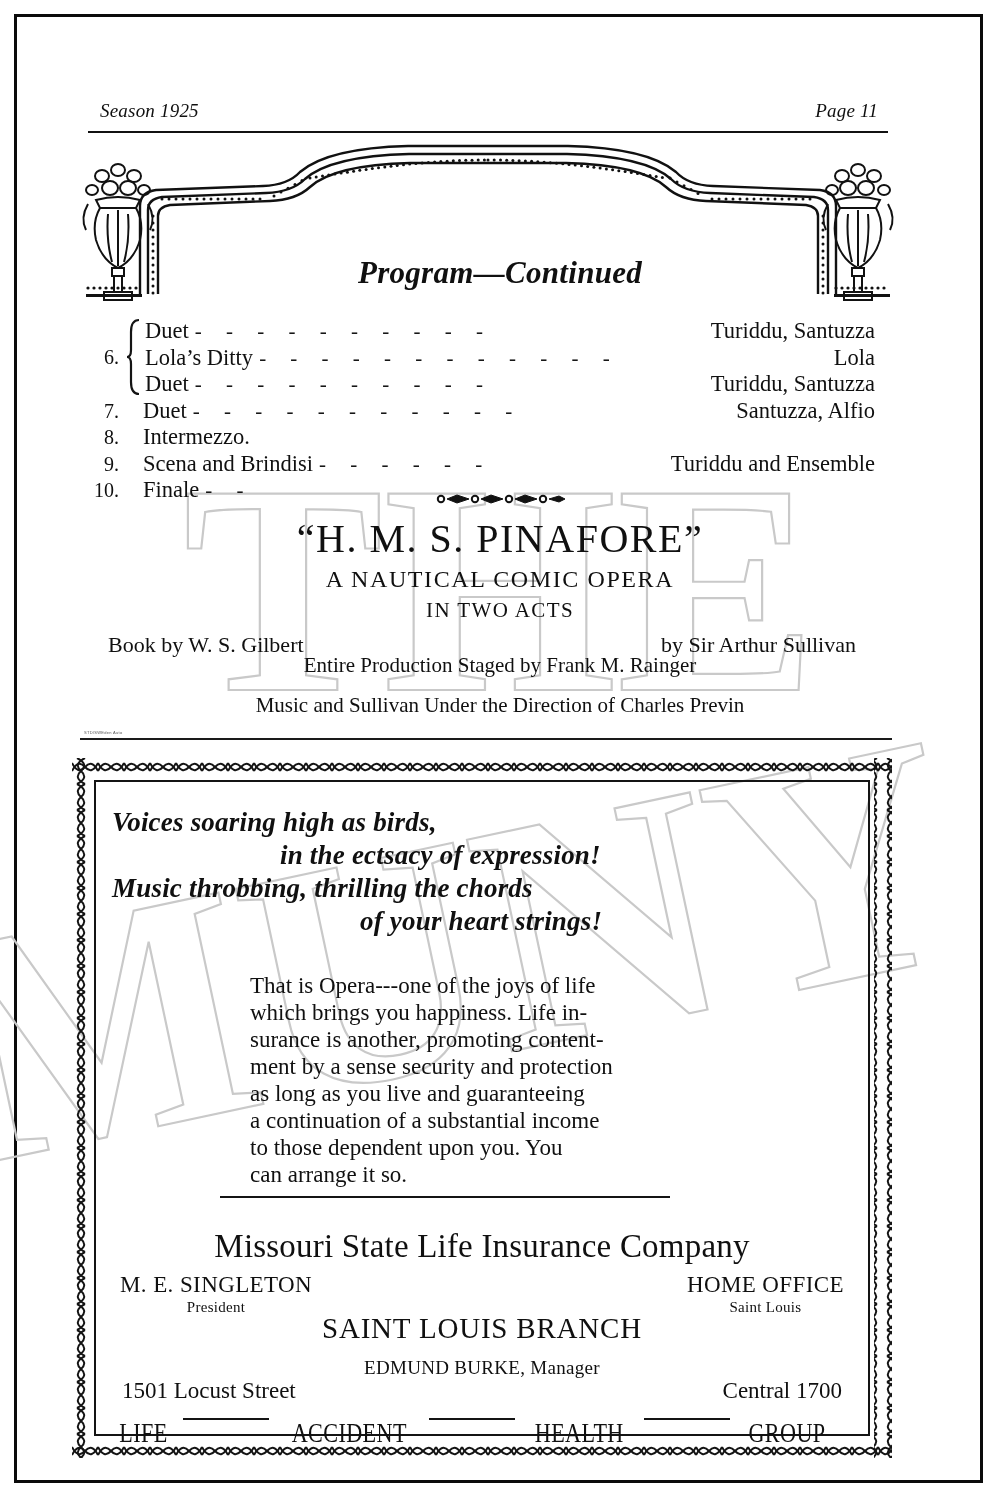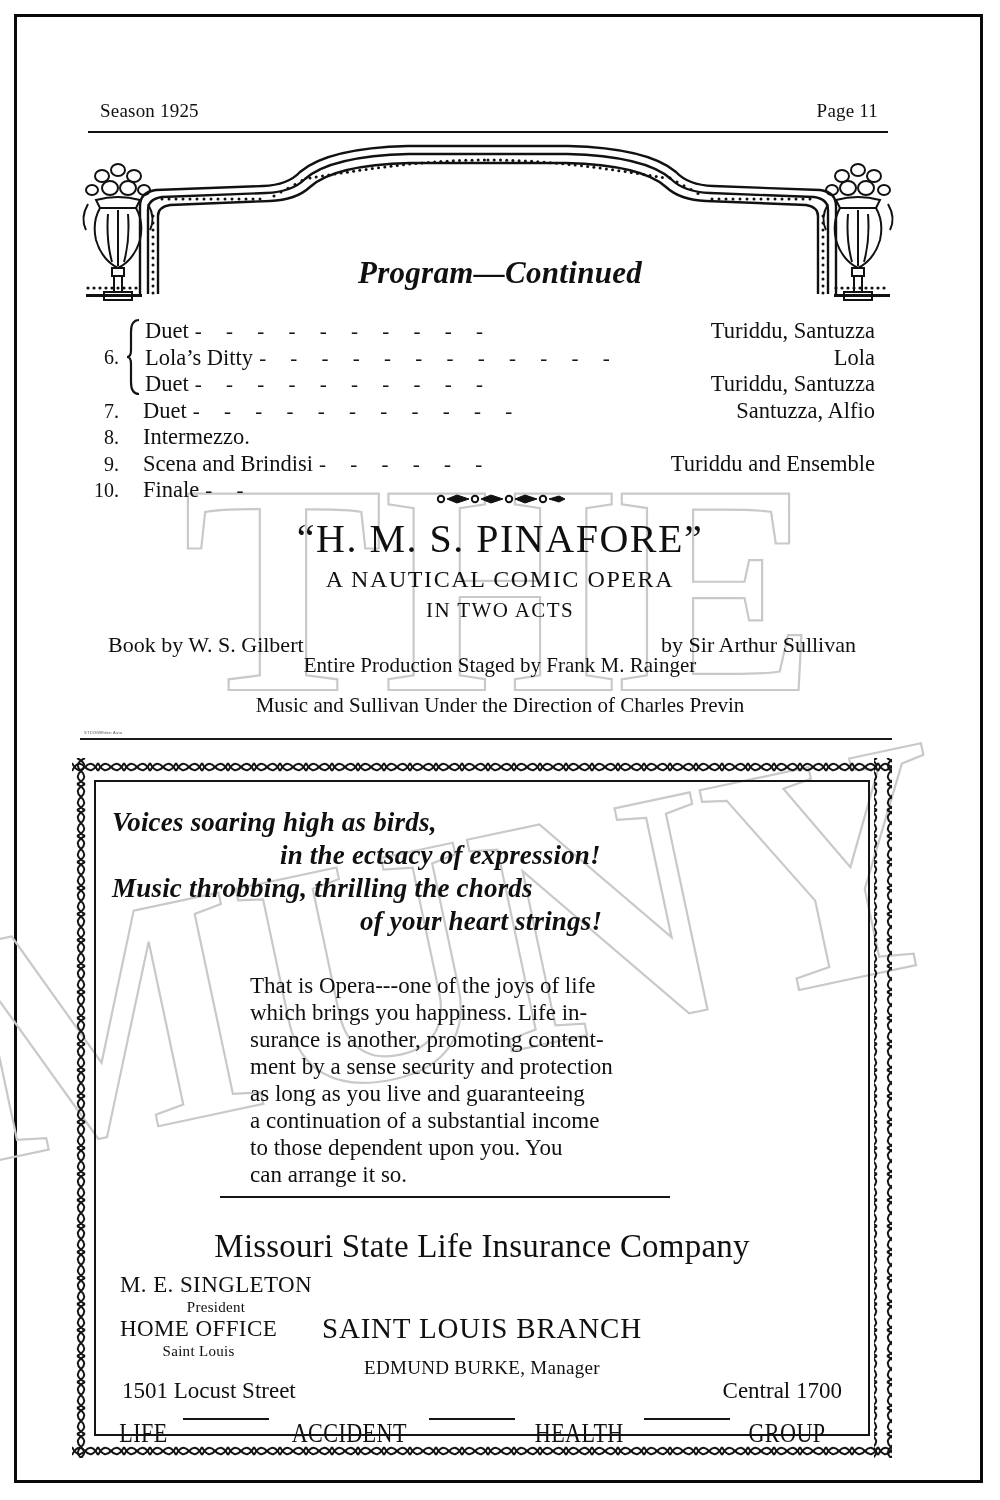--- a/index.html
+++ b/index.html
@@ -47,20 +47,21 @@
   
   .content { position: absolute; left:0; top:0; width:1000px; height:1500px; z-index: 3; }
 
   
   .hdr {
     position: absolute;
     left: 100px; top: 100px; width: 778px;
     display: flex;
     justify-content: space-between;
     align-items: center;
+    font-style: italic;
     font-size: 19px;
     letter-spacing: .2px;
   }
   .hdr-rule {
     position: absolute;
     left: 88px; top: 131px; width: 800px; height: 0;
     border-top: 2px solid #111;
   }
 
   
@@ -198,21 +199,21 @@
   .company {
     position: absolute; left: 0; top: 448px; width: 776px;
     text-align: center;
     font-size: 33px;
     letter-spacing: .2px;
     white-space: nowrap;
   }
 
   .offrow {
     position: absolute; left: 26px; top: 492px; width: 724px;
-    display: flex; justify-content: space-between; align-items: flex-start; flex-direction: column;
+    display: flex; justify-content: space-between; align-items: flex-start;
   }
   .offcol { text-align: center; }
   .offcol .l1 { font-size: 23px; letter-spacing: .4px; }
   .offcol .l2 { font-size: 15px; letter-spacing: .3px; margin-top: 1px; }
 
   .branch {
     position: absolute; left: 0; top: 532px; width: 776px; text-align: center;
   }
   .branch .b1 { font-size: 29px; letter-spacing: .8px; }
   .branch .b2 { font-size: 19px; letter-spacing: .3px; margin-top: 12px; }

